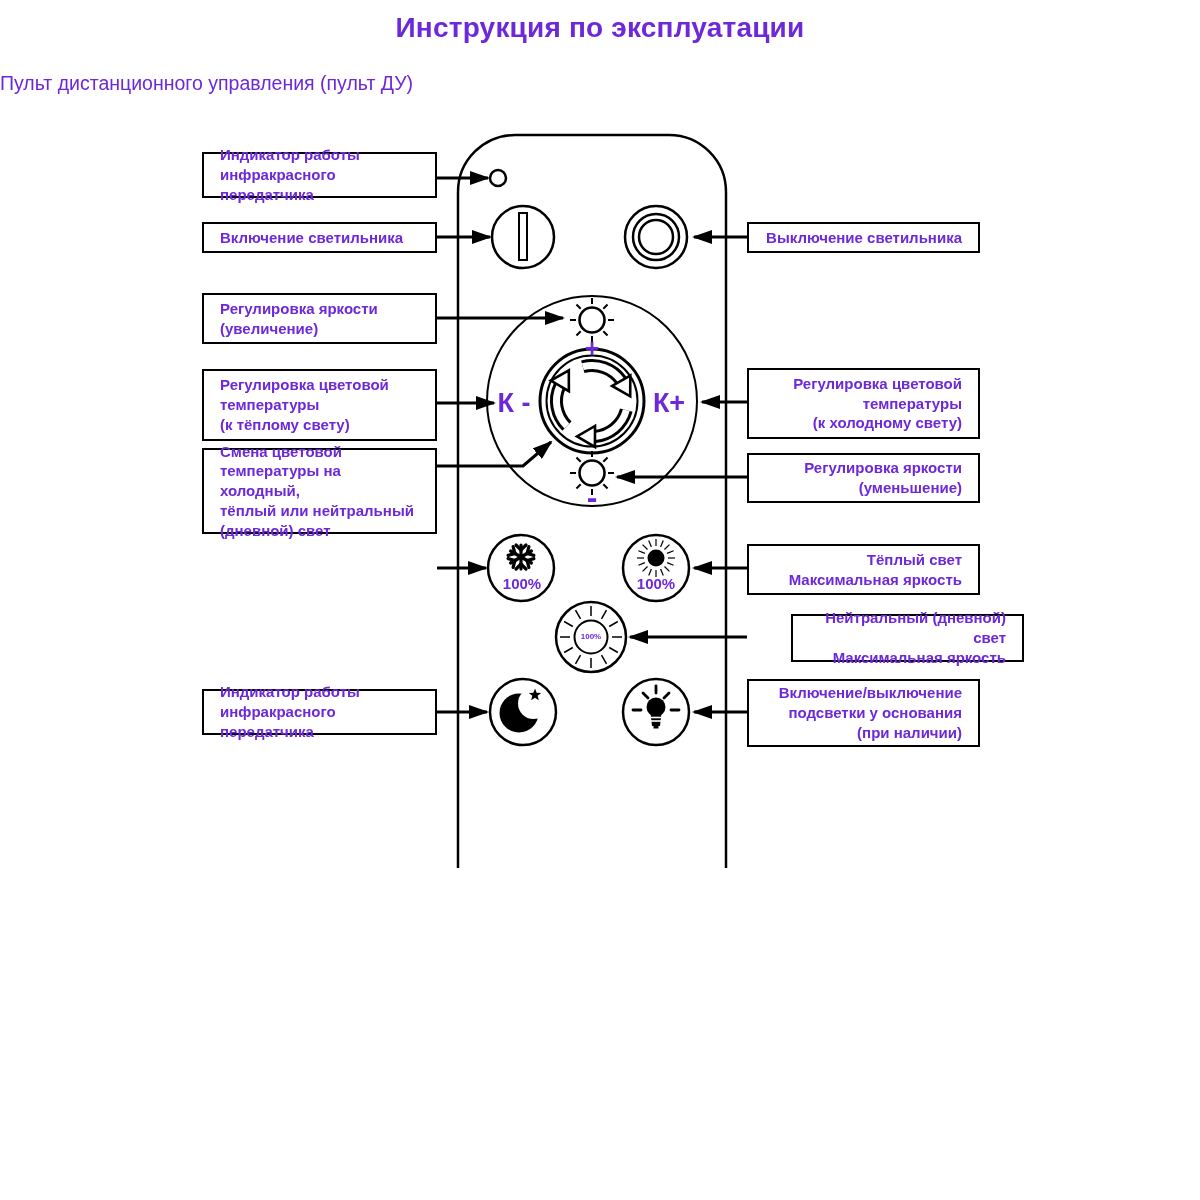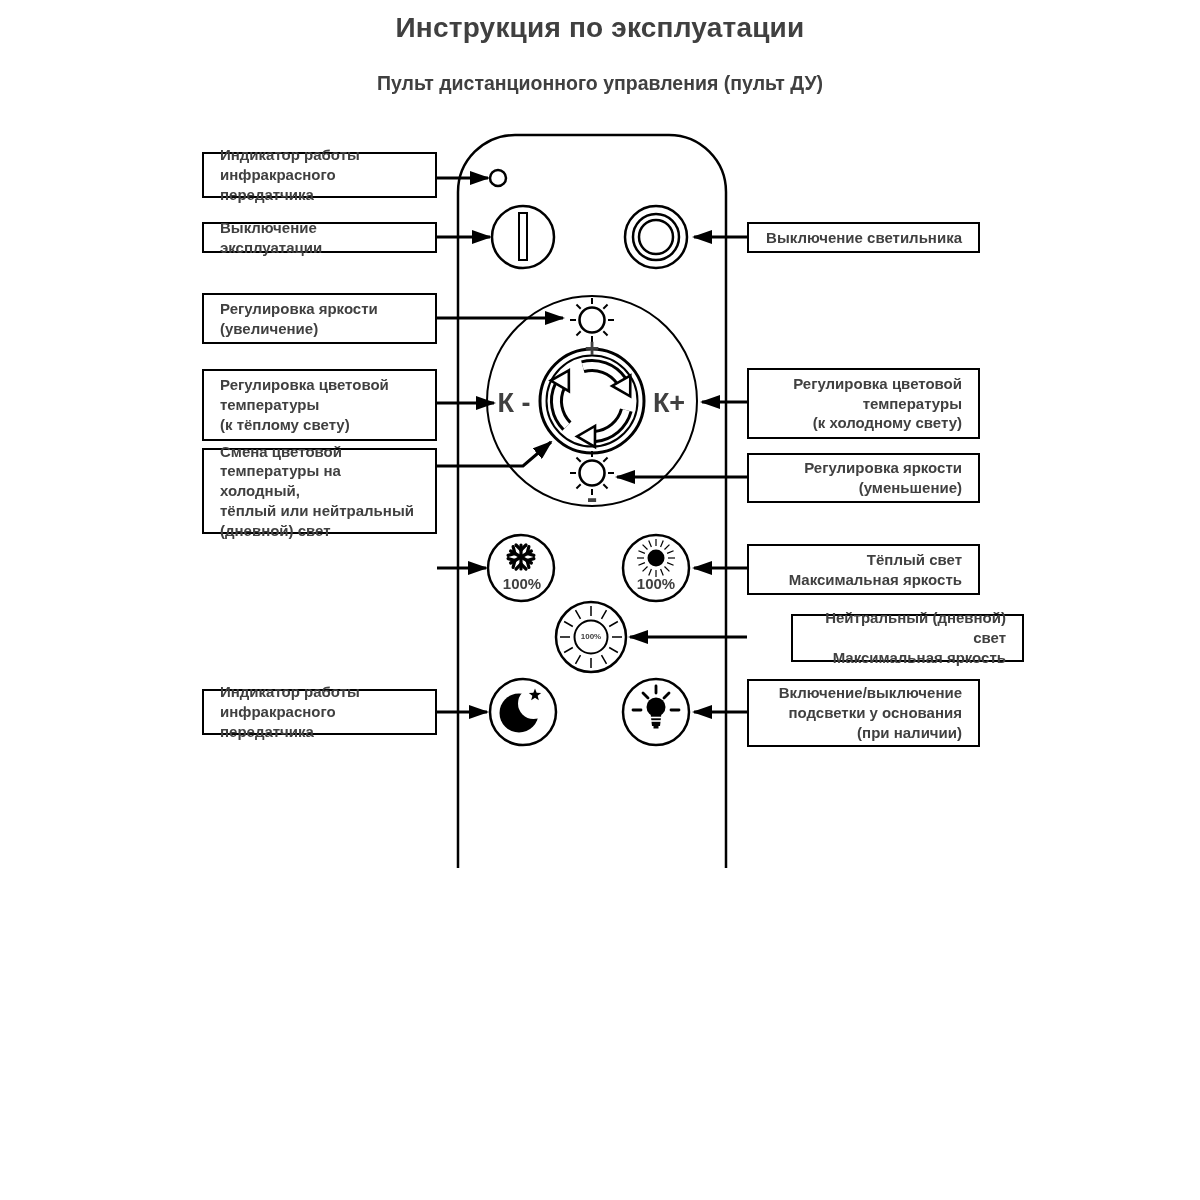--- a/index.html
+++ b/index.html
@@ -1,26 +1,26 @@
 <!DOCTYPE html>
 <html><head>
 <meta charset="utf-8">
 <style>
   html,body{margin:0;padding:0;background:#fff;}
   .page{
     position:relative;width:1200px;height:868px;background:#fff;overflow:hidden;
-    font-family:"Liberation Sans", sans-serif;color:#404040;
+    font-family:"Liberation Sans", sans-serif;color:#6d28d9;
   }
   .title{
     position:absolute;top:12px;left:0;width:1200px;text-align:center;
     font-size:28px;font-weight:bold;letter-spacing:.2px;
   }
   .subtitle{
-    position:absolute;top:72px;left:0;width:1200px;text-align:center;
-    font-size:19.5px;font-weight:bold;
+    position:absolute;top:72px;left:0;width:1200px;text-align:left;
+    font-size:19.5px;font-weight:normal;
   }
   svg.diagram{position:absolute;left:0;top:0;width:1200px;height:1200px;}
   .callout{
     position:absolute;box-sizing:border-box;border:2px solid #000;background:#fff;
     display:flex;flex-direction:column;justify-content:center;
     font-size:15px;font-weight:bold;line-height:1.32;white-space:pre-line;
     padding:2px 16px;
   }
   .callout.left{left:202px;width:235px;text-align:left;}
   .callout.right{left:747px;width:233px;text-align:right;}
@@ -214,21 +214,21 @@
   <div class="glyph" style="left:514px;top:403px;font-size:27px;">К -</div>
   <div class="glyph" style="left:669px;top:403px;font-size:27px;">К+</div>
   <div class="glyph" style="left:592px;top:348px;font-size:25px;">+</div>
   <div class="glyph" style="left:592px;top:497px;font-size:32px;">-</div>
   <div class="glyph" style="left:522px;top:583px;font-size:15px;">100%</div>
   <div class="glyph" style="left:656px;top:583px;font-size:15px;">100%</div>
   <div class="glyph" style="left:591px;top:637px;font-size:8px;">100%</div>
 
   <div class="callout left" style="top:152px;height:46px;">Индикатор работы
 инфракрасного передатчика</div>
-  <div class="callout left" style="top:222px;height:31px;">Выключение эксплуатации</div>
+  <div class="callout left" style="top:222px;height:31px;">Включение светильника</div>
   <div class="callout left" style="top:293px;height:51px;">Регулировка яркости
 (увеличение)</div>
   <div class="callout left" style="top:369px;height:72px;">Регулировка цветовой
 температуры
 (к тёплому свету)</div>
   <div class="callout left" style="top:448px;height:86px;">Смена цветовой
 температуры на холодный,
 тёплый или нейтральный
 (дневной) свет</div>
   <div class="callout left" style="top:689px;height:46px;">Индикатор работы

